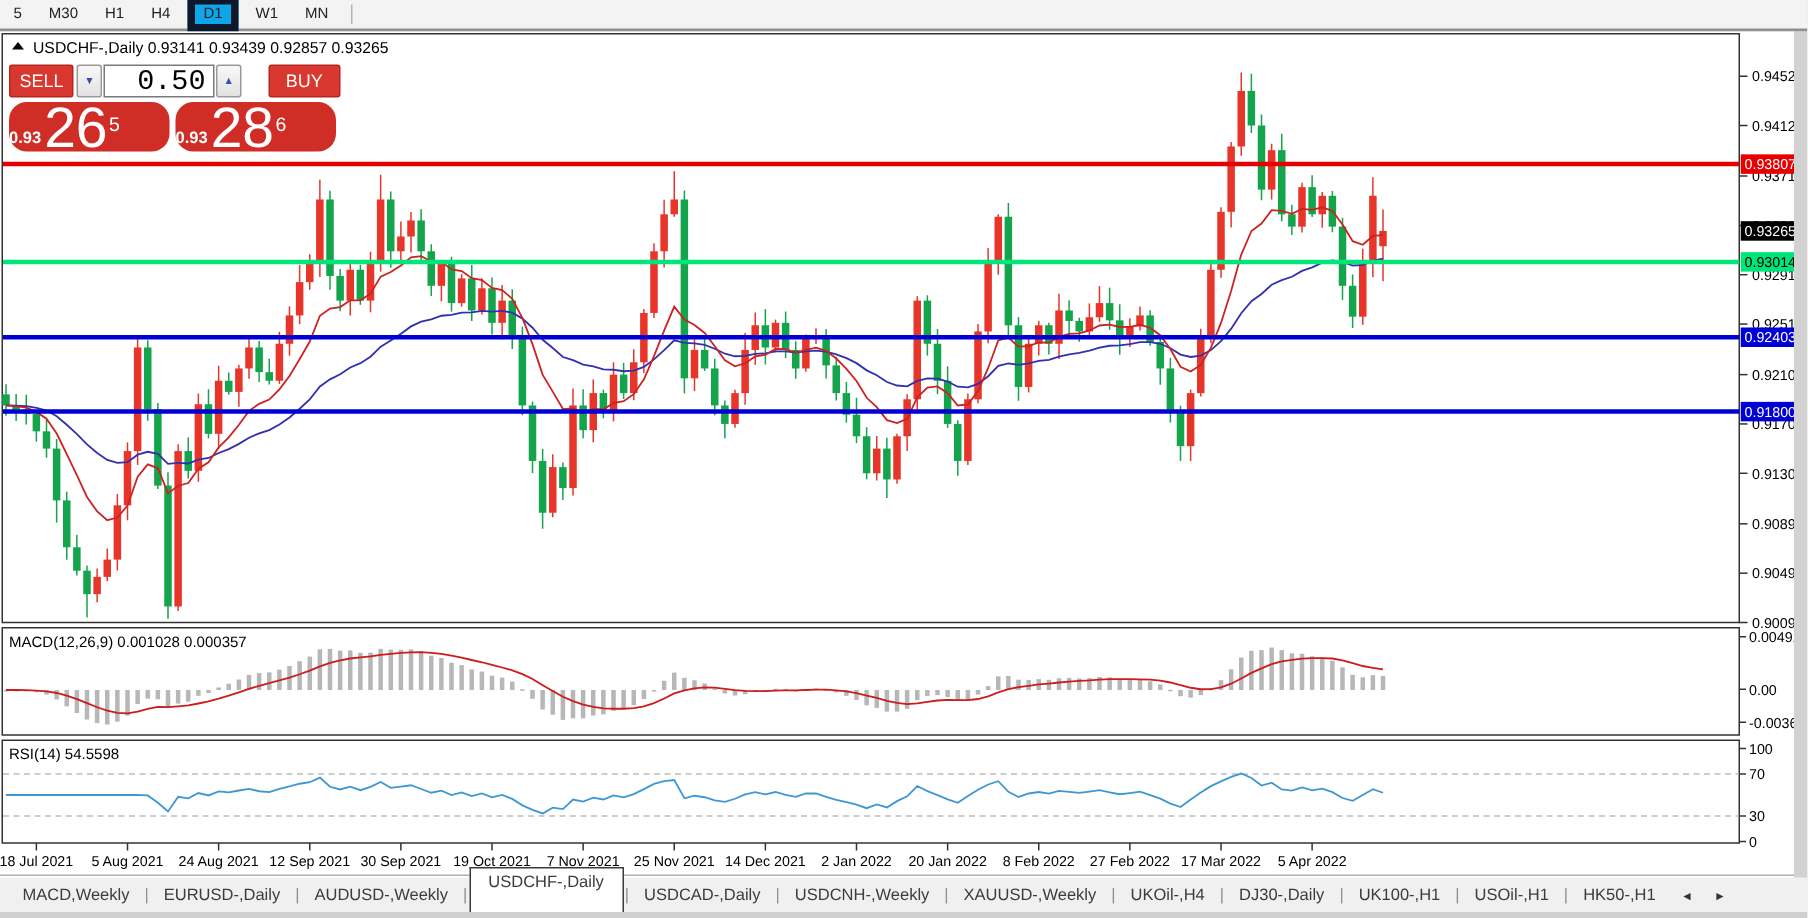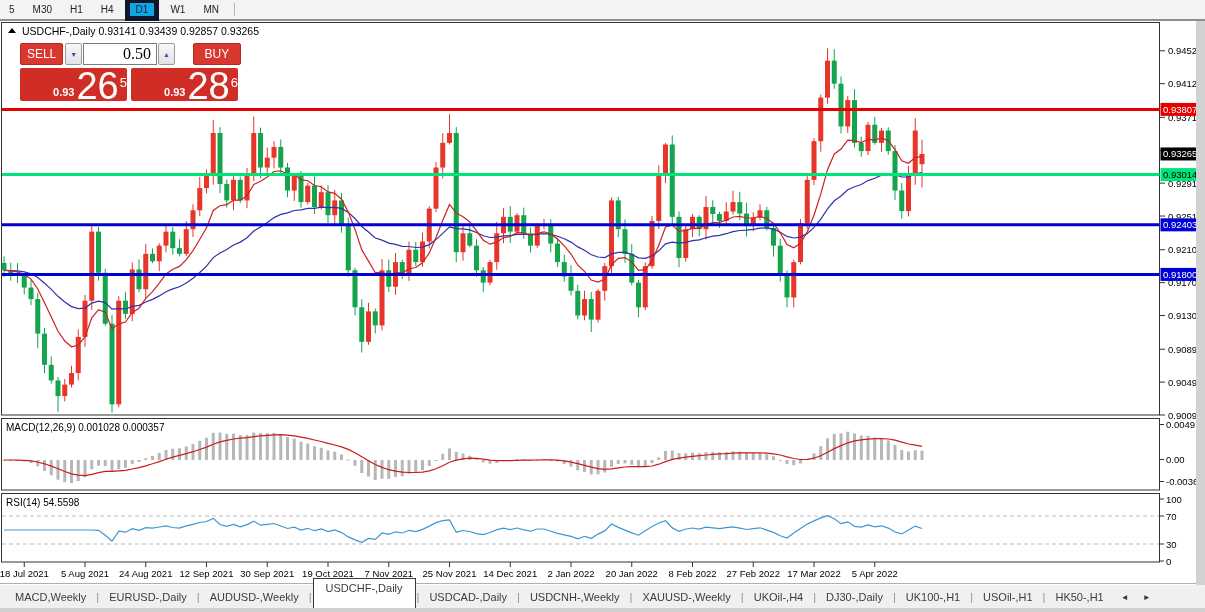--- a/index.html
+++ b/index.html
@@ -9,33 +9,33 @@
   .tf-bar{position:absolute;left:0;top:0;width:1205px;height:19px;background:#f3f3f3;
           border-bottom:2px solid #8f8f8f;display:flex;align-items:center;}
   .tf-btn{font-size:10px;color:#222;padding:1px 6px;margin:0 2px;border:1px solid transparent;cursor:default;}
   .tf-btn.active{background:#0ea5e9;border:5px solid #0f172a;}
   .tf-sep{width:1px;height:13px;background:#b5b5b5;margin:0 6px;}
   
   .chart-area{position:absolute;left:0;top:21px;width:1196px;height:564px;background:#ffffff;}
   .right-strip{position:absolute;left:1196px;top:21px;width:9px;height:564px;background:#d2d2d2;}
   svg text{font-family:"Liberation Sans",sans-serif;}
   
-  .trade-panel{position:absolute;left:20px;top:43px;width:221px;}
+  .trade-panel{position:absolute;left:6px;top:43px;width:221px;}
   .tp-row1{display:flex;height:22px;}
   .btn-red{background:#d93830;border:1px solid #b5261f;border-radius:2px;color:#fff;
            font-size:12px;display:flex;align-items:center;justify-content:center;cursor:pointer;}
   .sell-btn{width:50px;margin-right:2px;}
   .buy-btn{width:56px;margin-left:18px;}
   .spin{width:18px;background:linear-gradient(#f8f8f8,#e2e2e2);border:1px solid #9a9a9a;border-radius:2px;
         color:#3a4fb0;font-size:7px;display:flex;align-items:center;justify-content:center;cursor:pointer;}
-  .lot-input{width:62px;border:1px solid #7a7a7a;font-size:16px;text-align:right;padding:0 5px;
-             font-family:Liberation Serif, serif;color:#000;background:#fff;margin:0 1px;}
+  .lot-input{width:62px;border:1px solid #7a7a7a;font-size:19px;text-align:right;padding:0 5px;
+             font-family:Liberation Mono, monospace;color:#000;background:#fff;margin:0 1px;}
   .tp-row2{display:flex;margin-top:3px;height:33px;}
-  .price-tile{background:#cf2d26;border-radius:2px;color:#fff;flex:0 0 107px;display:flex;
-              align-items:flex-end;justify-content:flex-end;cursor:pointer;padding-bottom:2px;}
+  .price-tile{background:#cf2d26;border-radius:12px;color:#fff;flex:0 0 107px;display:flex;
+              align-items:flex-end;justify-content:flex-start;cursor:pointer;padding-bottom:2px;}
   .price-tile + .price-tile{margin-left:4px;}
   .p-small{font-size:11px;font-weight:bold;margin-right:2px;line-height:14px;}
   .p-big{font-size:38px;line-height:26px;}
   .p-sup{font-size:13px;line-height:30px;align-self:flex-start;margin-left:1px;}
   
   .tab-bar{position:absolute;left:0;top:586px;width:1205px;height:22px;background:#f0f0f0;
            display:flex;align-items:center;font-size:11px;color:#3c3c3c;padding-left:6px;box-sizing:border-box;}
   .tab{padding:3px 9px;white-space:nowrap;cursor:pointer;}
   .tab.active{background:#ffffff;border:1px solid #3a3a3a;border-bottom:none;padding:3px 12px 20px;margin-top:-3px;}
   .tab-sep{color:#909090;padding:0 1px;}

